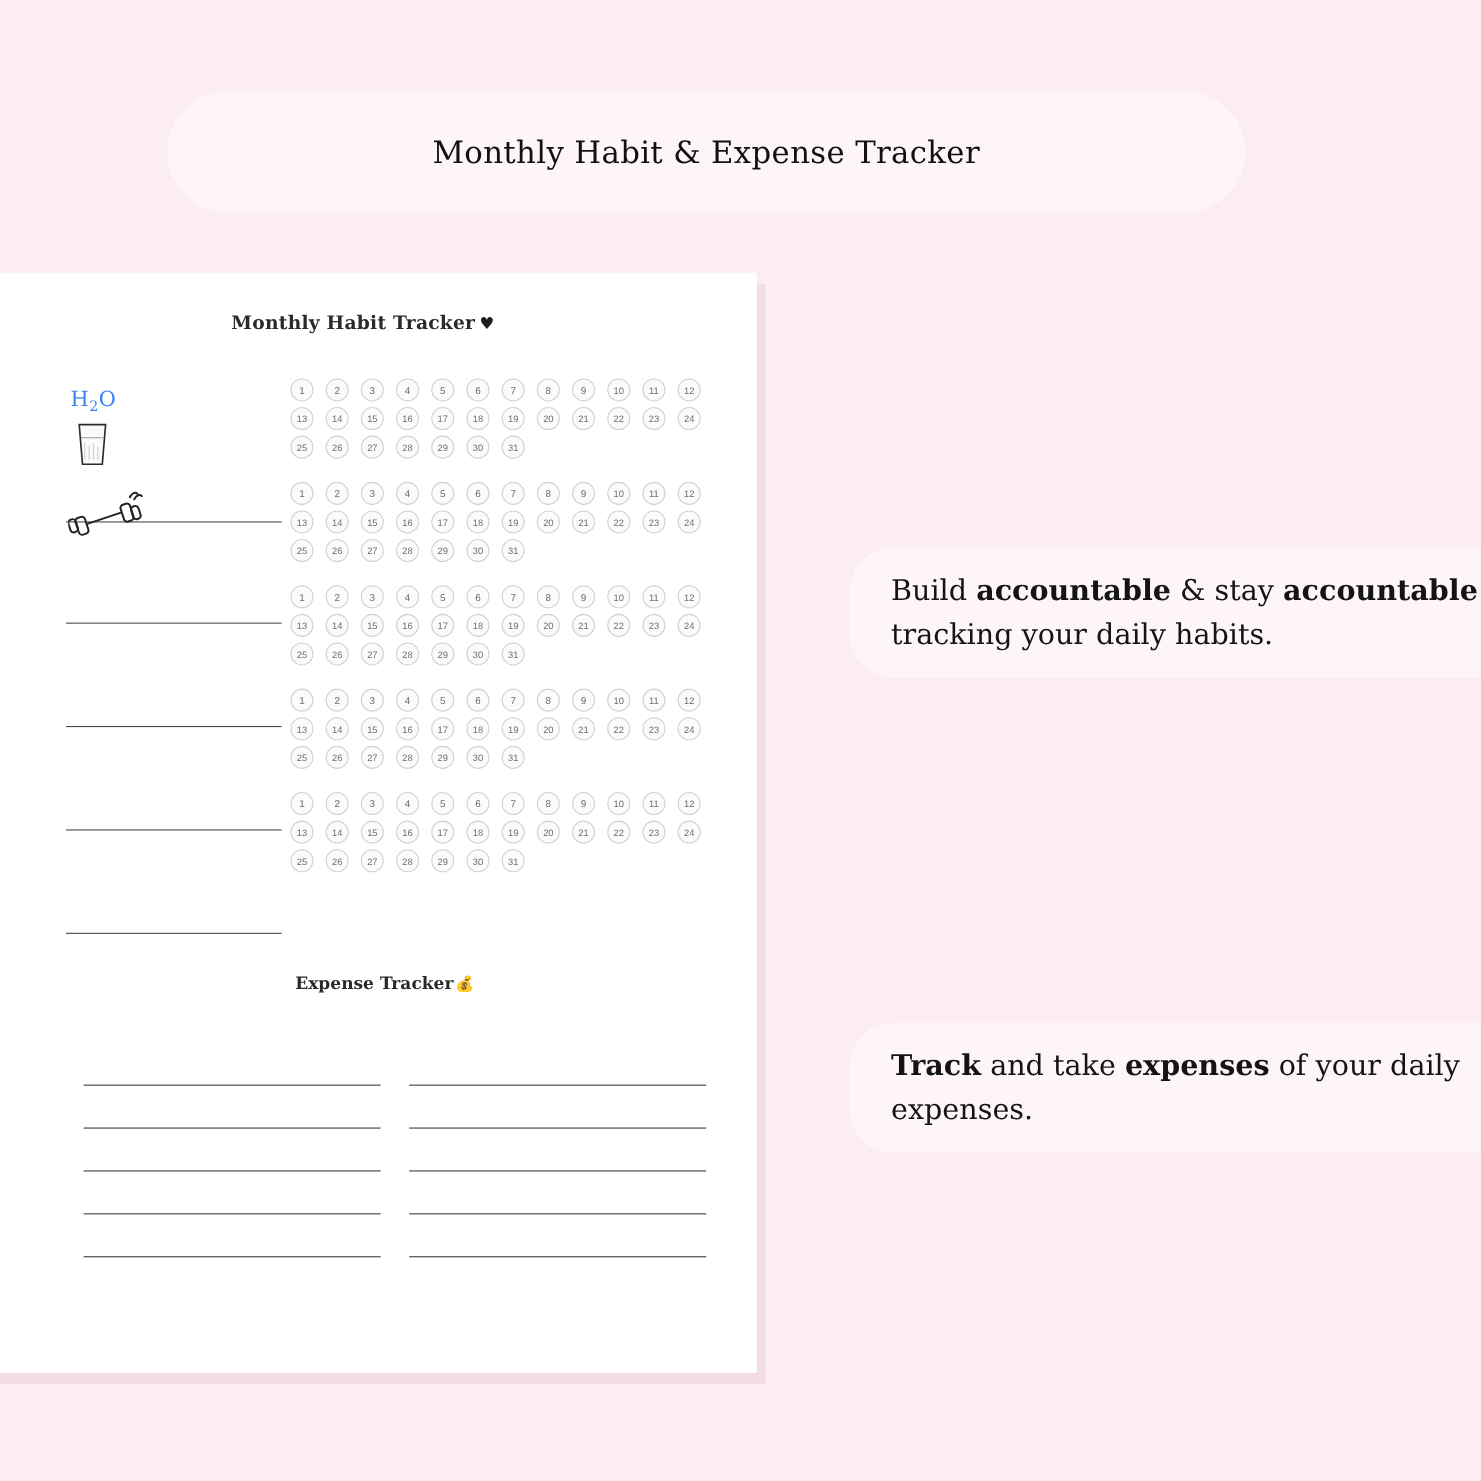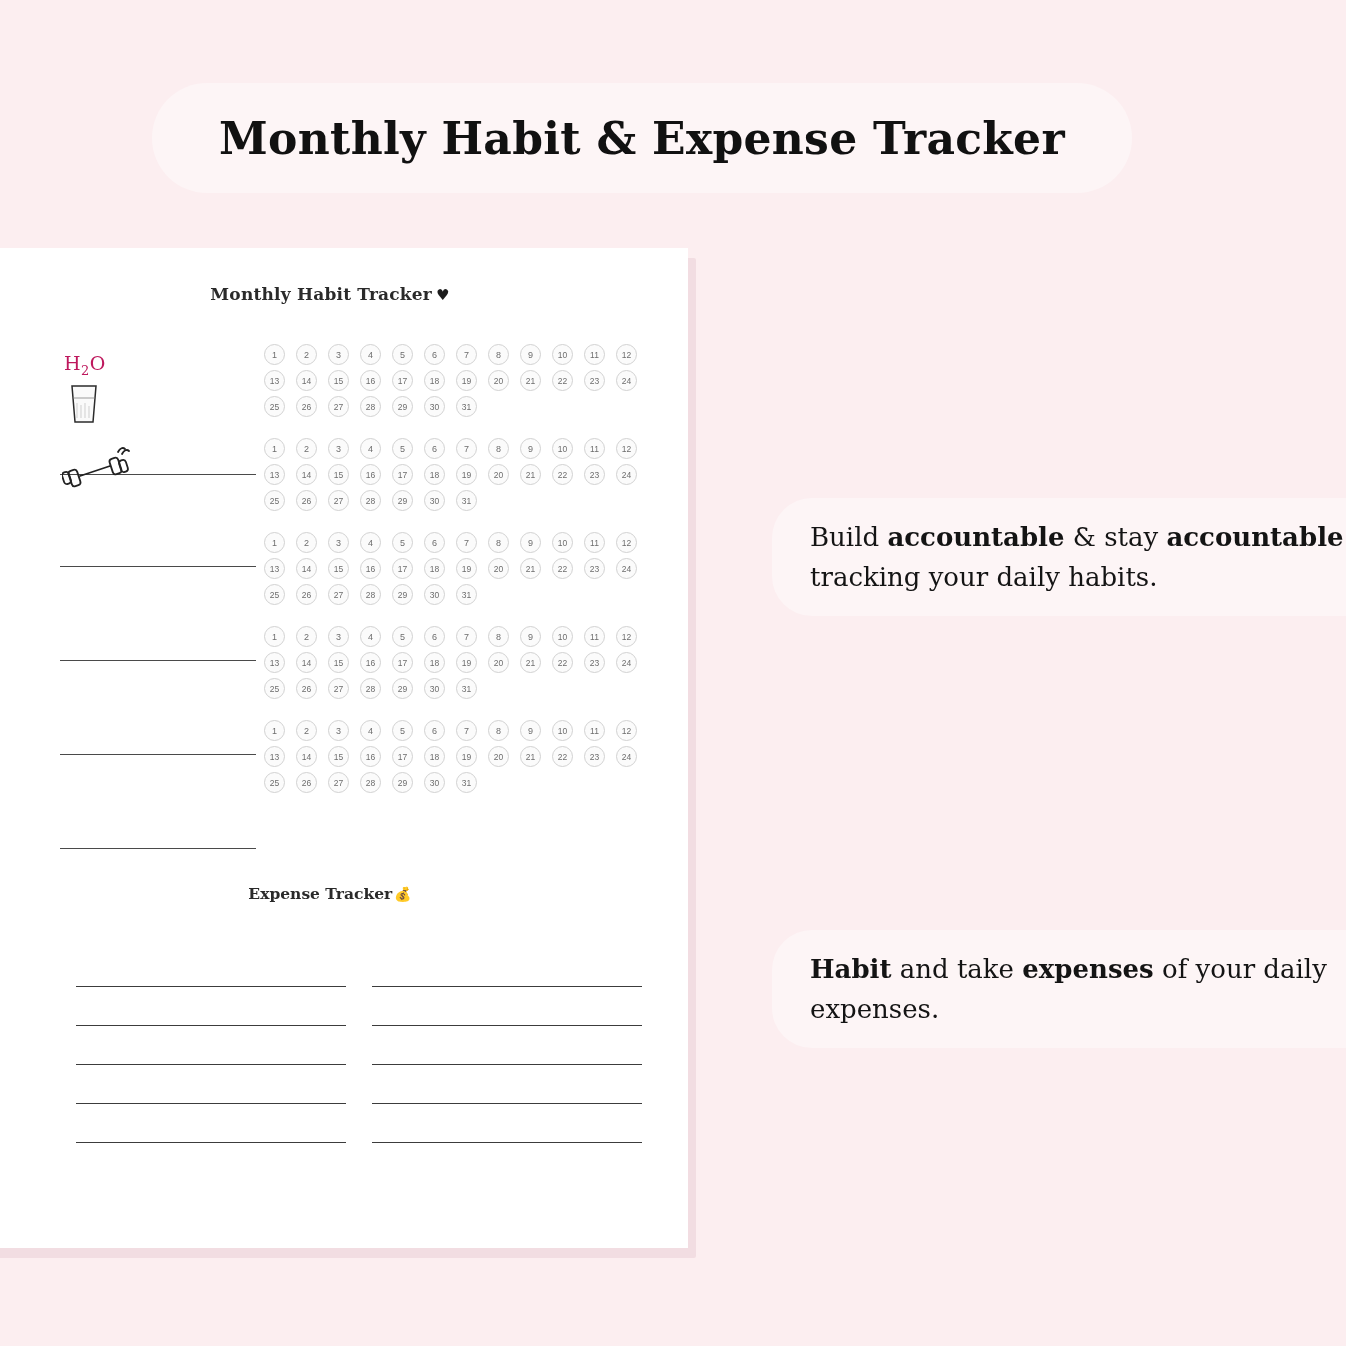--- a/index.html
+++ b/index.html
@@ -23,22 +23,22 @@
     width: 980px;
     height: 110px;
     background: #fdf5f6;
     border-radius: 55px;
     display: flex;
     align-items: center;
     justify-content: center;
   }
   .title-pill .title-text {
     font-family: "DejaVu Serif", serif;
-    font-weight: bold;
-    font-size: 44px;
+    font-weight: normal;
+    font-size: 28px;
     color: #111111;
     letter-spacing: 0.3px;
   }
 
   
   .sheet-shadow {
     position: absolute;
     left: -20px;
     top: 258px;
     width: 716px;
@@ -106,21 +106,21 @@
   .icon-h2o {
     position: absolute;
     left: 4px;
     top: 8px;
     width: 60px;
     height: 70px;
   }
   .icon-h2o .h2o-text {
     font-family: "DejaVu Serif", serif;
     font-size: 19px;
-    color: #be185d;
+    color: #3b82f6;
     letter-spacing: 0.5px;
   }
   .icon-h2o .h2o-text sub { font-size: 13px; }
 
   .icon-dumbbell {
     position: absolute;
     left: 2px;
     top: 6px;
     width: 70px;
     height: 54px;
@@ -158,20 +158,21 @@
   .expense-title {
     position: absolute;
     top: 636px;
     left: 0;
     width: 660px;
     text-align: center;
     font-family: "DejaVu Serif", serif;
     font-weight: bold;
     font-size: 15.5px;
     color: #2a2a2a;
+    padding-left: 20px;
   }
   .expense-title .coin { font-size: 14px; margin-left: 2px; }
 
   .expense-cols {
     position: absolute;
     top: 700px;
     left: 0;
     width: 688px;
     height: 220px;
   }
@@ -491,14 +492,14 @@
         </div>
     </div>
 
   </div>
 </div>
 
 <div class="callout" id="callout-1">
   <p>Build <b>accountable</b> &amp; stay <b>accountable</b> by tracking your daily habits.</p>
 </div>
 <div class="callout" id="callout-2">
-  <p><b>Habit</b> and take <b>expenses</b> of your daily expenses.</p>
+  <p><b>Track</b> and take <b>expenses</b> of your daily expenses.</p>
 </div>
 
 </body></html>

